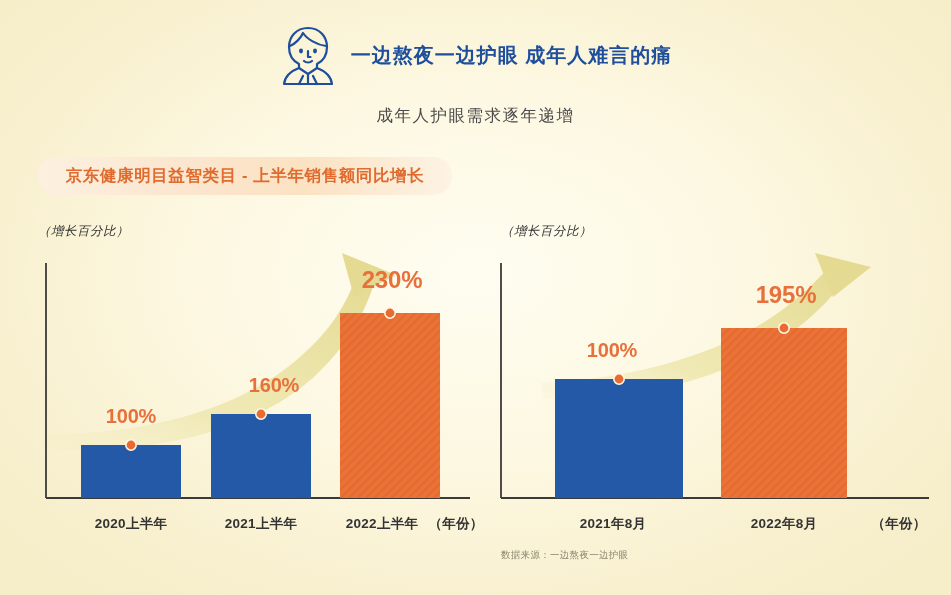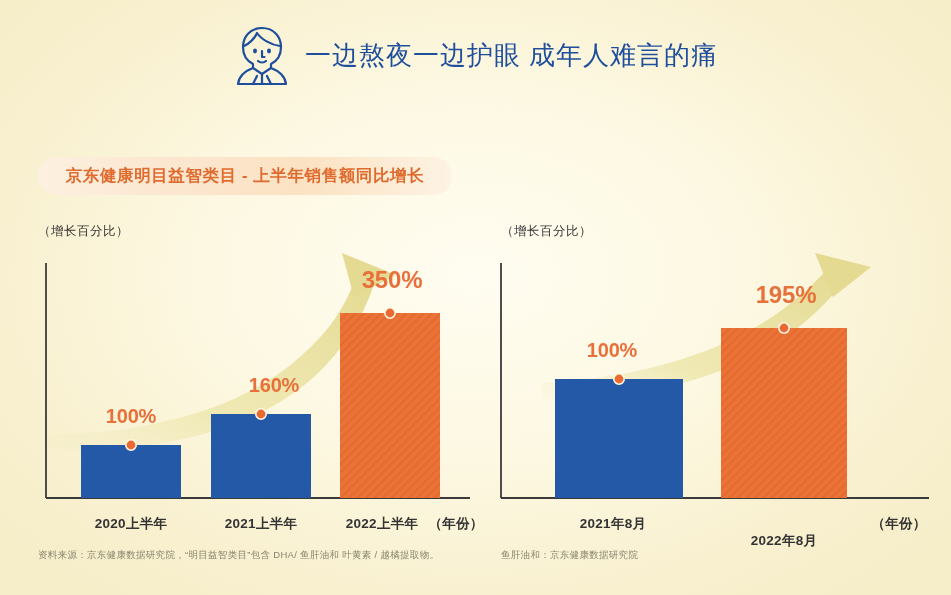--- a/index.html
+++ b/index.html
@@ -32,22 +32,22 @@
     justify-content: center;
     gap: 14px;
   }
   .avatar-icon {
     width: 58px;
     height: 62px;
     flex: 0 0 auto;
     display: block;
   }
   .main-title {
-    font-size: 26px;
-    font-weight: normal;
+    font-size: 20px;
+    font-weight: bold;
     color: #1e4e9c;
     letter-spacing: 1px;
     white-space: nowrap;
   }
   .subtitle {
     margin-top: 19px;
     font-size: 16.5px;
     color: #4a4a4a;
     letter-spacing: 1.5px;
   }
@@ -83,20 +83,21 @@
   }
   .pill-left  { width: 414px; margin-left: 14px; }
   .pill-right { width: 404px; margin-left: 12px; }
 
   .axis-caption {
     position: absolute;
     font-size: 12.5px;
     color: #333;
     letter-spacing: 0.5px;
     white-space: nowrap;
+    font-style: italic;
   }
 
   
   .plot {
     position: absolute;
     left: 0;
     top: 96px;
     width: 100%;
     height: 260px;
   }
@@ -158,20 +159,21 @@
           <path d="M29 27 L29 33 L31.5 33"></path>
           <path d="M25 37 C27 39 31 39 33 37"></path>
           <path d="M20 44 L29 50 L38 44"></path>
           <path d="M29 50 L29 60"></path>
           <path d="M24 52 L20 60"></path>
           <path d="M34 52 L38 60"></path>
         </g>
       </svg>
       <div class="main-title">一边熬夜一边护眼 成年人难言的痛</div>
     </div>
+    <div class="subtitle">成年人护眼需求逐年递增</div>
   </div>
 
   <div class="panels">
 
     <div class="panel panel-left">
 
       <div class="pill pill-left">京东健康明目益智类目 - 上半年销售额同比增长</div>
 
       <div class="axis-caption" style="left:14px; top:66px;">（增长百分比）</div>
 
@@ -202,31 +204,30 @@
           <rect x="187" y="161" width="100" height="84" fill="#2459a8"></rect>
           <rect x="316" y="60" width="100" height="185" fill="url(#hatchL)"></rect>
 
           <circle cx="107" cy="192" r="5.2" fill="#ea6a34" stroke="#fdf8e2" stroke-width="1.6"></circle>
           <circle cx="237" cy="161" r="5.2" fill="#ea6a34" stroke="#fdf8e2" stroke-width="1.6"></circle>
           <circle cx="366" cy="60" r="5.2" fill="#ea6a34" stroke="#fdf8e2" stroke-width="1.6"></circle>
         </svg>
 
         <div class="value-label" style="left:107px; top:152px;">100%</div>
         <div class="value-label" style="left:250px; top:121px;">160%</div>
-        <div class="value-label" style="left:368px; top:13px; font-size:24px;">350%</div>
+        <div class="value-label" style="left:368px; top:13px; font-size:24px;">230%</div>
       </div>
 
       <div class="xlabels">
         <div class="xlab" style="left:107px;">2020上半年</div>
         <div class="xlab" style="left:237px;">2021上半年</div>
         <div class="xlab" style="left:358px;">2022上半年</div>
         <div class="xlab unit" style="left:432px;">（年份）</div>
       </div>
 
-      <div class="footnote fn-left">资料来源：京东健康数据研究院，“明目益智类目”包含 DHA/ 鱼肝油和 叶黄素 / 越橘提取物。</div>
     </div>
 
     <div class="panel panel-right">
 
 
       <div class="axis-caption" style="left:12px; top:66px;">（增长百分比）</div>
 
       <div class="plot">
         <svg width="446" height="262" viewBox="0 0 446 262">
           <defs>
@@ -256,21 +257,21 @@
           <circle cx="130" cy="126" r="5.2" fill="#ea6a34" stroke="#fdf8e2" stroke-width="1.6"></circle>
           <circle cx="295" cy="75" r="5.2" fill="#ea6a34" stroke="#fdf8e2" stroke-width="1.6"></circle>
         </svg>
 
         <div class="value-label" style="left:123px; top:86px;">100%</div>
         <div class="value-label" style="left:297px; top:28px; font-size:24px;">195%</div>
       </div>
 
       <div class="xlabels">
         <div class="xlab" style="left:124px;">2021年8月</div>
-        <div class="xlab" style="left:295px;margin-top:17px;">2022年8月</div>
+        <div class="xlab" style="left:295px;">2022年8月</div>
         <div class="xlab unit" style="left:410px;">（年份）</div>
       </div>
 
-      <div class="footnote fn-right">鱼肝油和：京东健康数据研究院</div>
+      <div class="footnote fn-right">数据来源：一边熬夜一边护眼</div>
     </div>
 
   </div>
 </div>
 
 </body></html>

